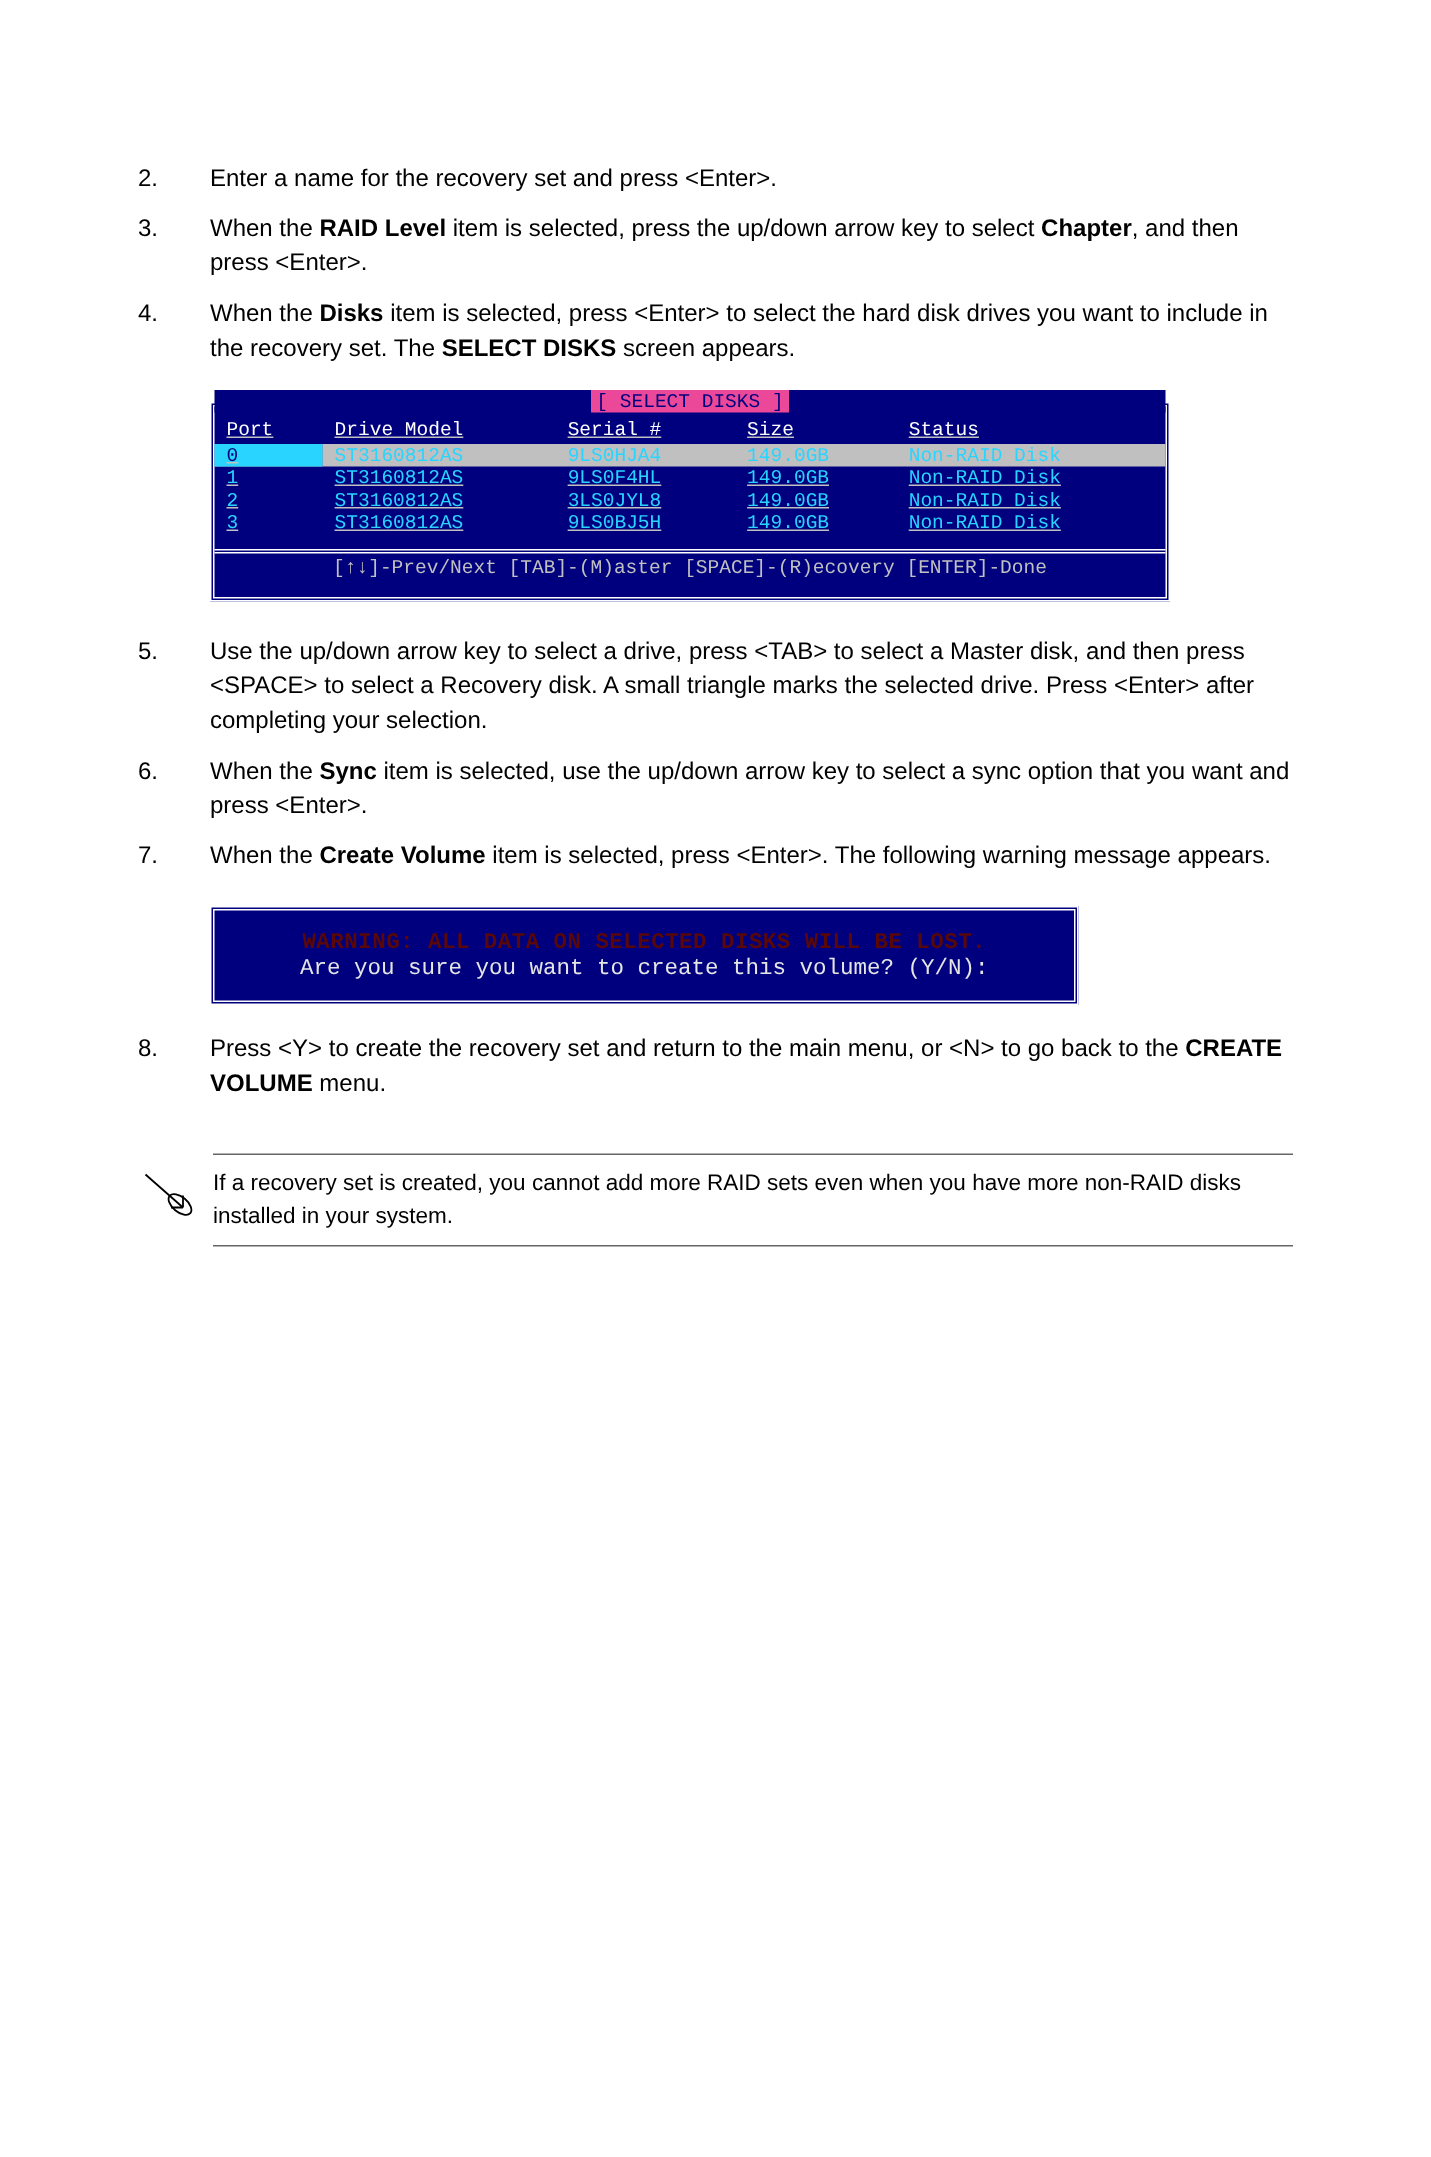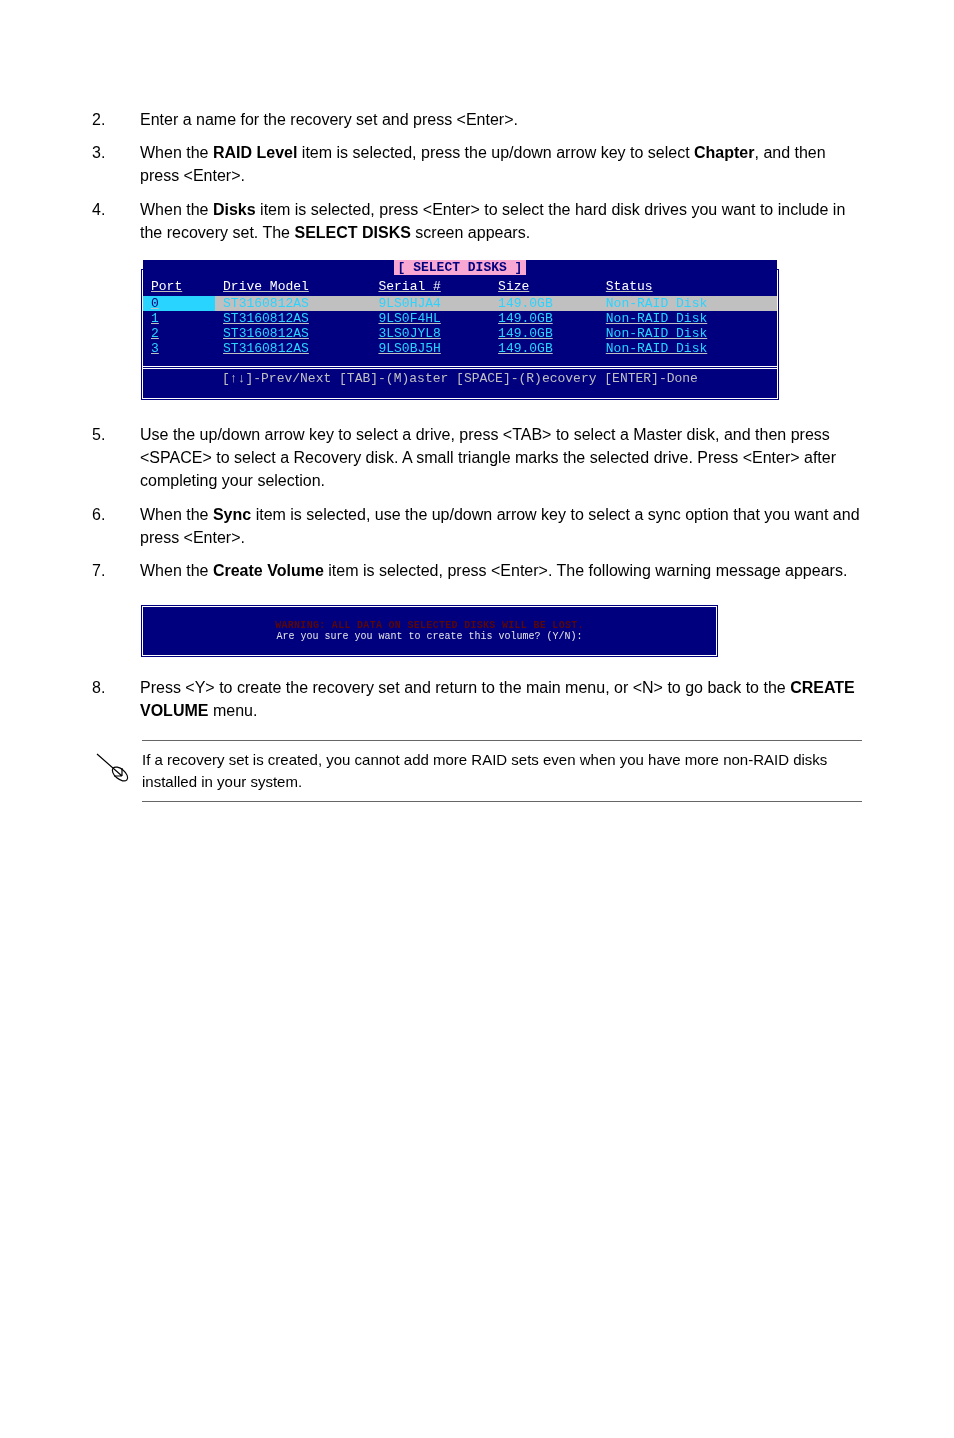--- a/index.html
+++ b/index.html
@@ -48,24 +48,23 @@
     padding: 0;
   }
   .bios-title {
     text-align: center;
     color: #c0c0c0;
     background: #00007f;
     margin-top: -11px;
     margin-bottom: 4px;
   }
   .bios-title span {
-    background: #f9a8d4;
+    background: #ec4899;
     color: #00007f;
     padding: 0 4px;
-    font-weight: bold;
   }
   .bios-table {
     border-collapse: collapse;
     width: 100%;
     text-decoration: underline;
   }
   .bios-table th {
     text-align: left;
     font-weight: normal;
     color: #ffffff;
@@ -94,34 +93,34 @@
     padding: 2px 0 2px 0;
     border-top: 3px double #ffffff;
     margin: 10px -0px;
   }
   .warn-wrap {
     margin: 22px 0 18px 48px;
   }
   .warn {
     background: #00007f;
     font-family: "Courier New", monospace;
-    font-size: 10px;
+    font-size: 15px;
     width: 573px;
     border: 3px double #ffffff;
     padding: 13px 0;
     text-align: center;
   }
   .warn-red {
     color: #5a0707;
     font-weight: bold;
     letter-spacing: 0.3px;
   }
   .warn-white { color: #e5e5e5; }
   .note-wrap {
-    margin: 18px 0 0 0;
+    margin: 35px 0 0 0;
     display: flex;
     align-items: flex-start;
   }
   .note-icon {
     width: 50px;
     flex: 0 0 50px;
     padding-top: 6px;
   }
   .note-body {
     flex: 1;

